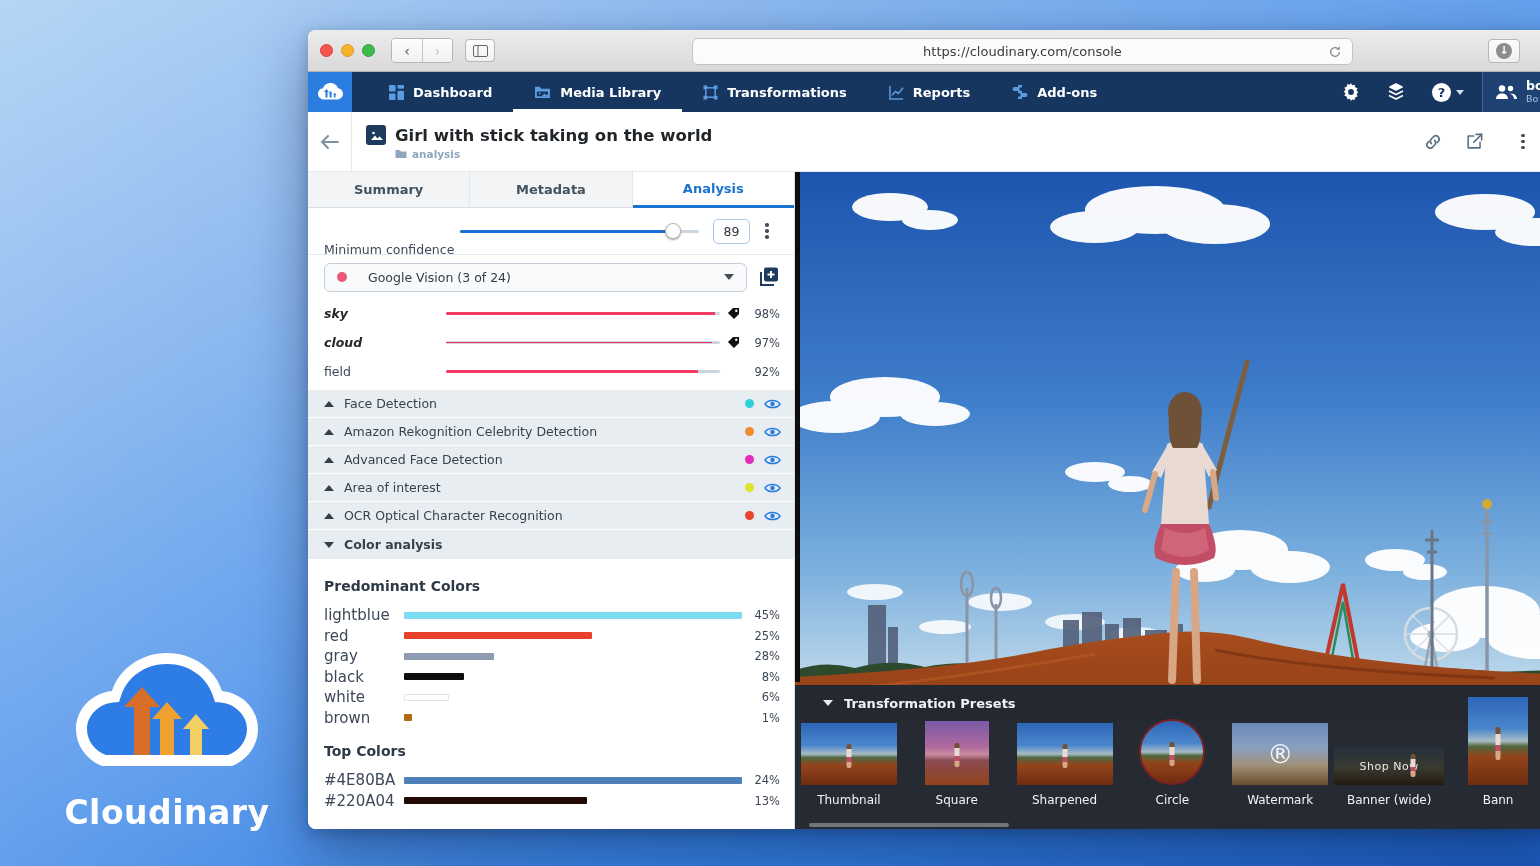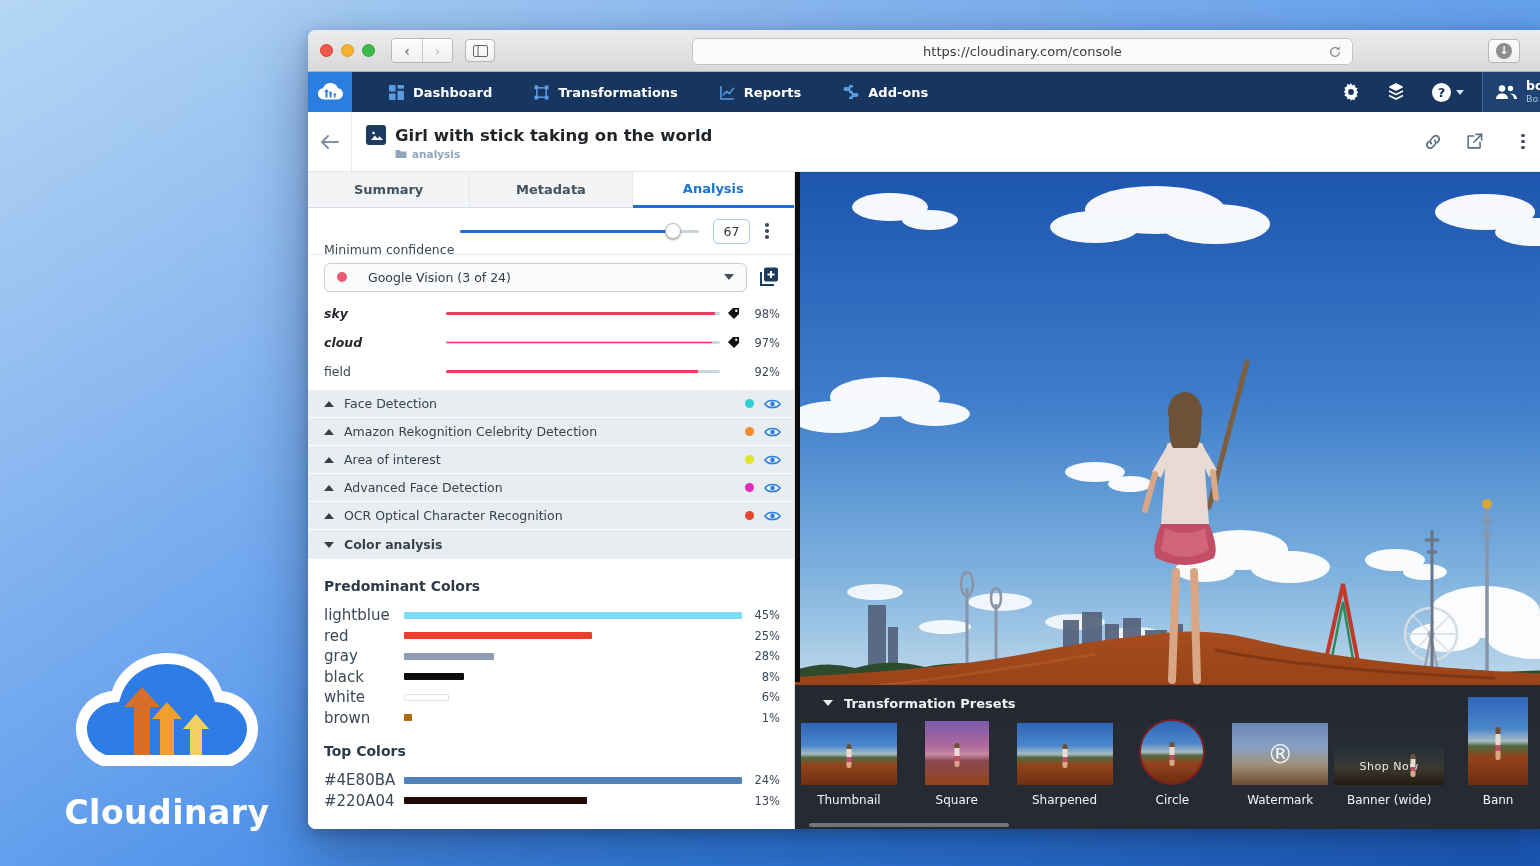--- a/index.html
+++ b/index.html
@@ -214,20 +214,29 @@
     <div class="nav-items">
       <div class="nav-item">
         <svg class="ico" width="15" height="15" viewBox="0 0 16 16" fill="currentColor">
             <rect x="0" y="0" width="7" height="7" rx="1"></rect>
             <rect x="9" y="0" width="7" height="4" rx="1"></rect>
             <rect x="0" y="9" width="7" height="7" rx="1"></rect>
             <rect x="9" y="6" width="7" height="10" rx="1"></rect>
           </svg>
         <span>Dashboard</span>
       </div>
+      <div class="nav-item active">
+        <svg class="ico" width="17" height="14" viewBox="0 0 18 15" fill="currentColor">
+            <path d="M1 2 h5 l2 2 h9 v10 h-16 z"></path>
+            <rect x="3" y="7" width="12" height="5" fill="#16365f" rx="0.5"></rect>
+            <circle cx="6" cy="9" r="1" fill="currentColor"></circle>
+            <path d="M8 12 l3-3 2 2 2-1.5 V12 z" fill="currentColor"></path>
+          </svg>
+        <span>Media Library</span>
+      </div>
       <div class="nav-item">
         <svg class="ico" width="15" height="15" viewBox="0 0 16 16">
             <rect x="3" y="3" width="10" height="10" fill="none" stroke="currentColor" stroke-width="1.6"></rect>
             <rect x="0.5" y="0.5" width="4" height="4" fill="currentColor"></rect>
             <rect x="11.5" y="0.5" width="4" height="4" fill="currentColor"></rect>
             <rect x="0.5" y="11.5" width="4" height="4" fill="currentColor"></rect>
             <rect x="11.5" y="11.5" width="4" height="4" fill="currentColor"></rect>
           </svg>
         <span>Transformations</span>
       </div>
@@ -332,21 +341,21 @@
     </div>
 
 
     <div class="conf-row">
       <span class="conf-label">Minimum confidence</span>
       <div class="slider">
         <div class="slider-fill" style="width: 89%;">
           <span class="slider-handle"></span>
         </div>
       </div>
-      <div class="conf-value">67</div>
+      <div class="conf-value">89</div>
       <span class="kebab">
           <i></i>
           <i></i>
           <i></i>
         </span>
     </div>
 
     <div class="engine-row">
       <div class="engine-select">
         <span class="pink-dot" style="background: rgb(238, 88, 119);"></span>
@@ -414,33 +423,33 @@
       <span class="dot" style="background: rgb(242, 138, 46);"></span>
       <span class="ico">
           <svg width="17" height="12" viewBox="0 0 17 12">
             <path d="M1 6 C4 1.2 13 1.2 16 6 C13 10.8 4 10.8 1 6z" fill="none" stroke="#2a7de1" stroke-width="1.5"></path>
             <circle cx="8.5" cy="6" r="2.2" fill="#2a7de1"></circle>
           </svg>
         </span>
     </div>
     <div class="fold-row">
       <span class="tri-u"></span>
-      <span class="lbl">Area of interest</span>
-      <span class="dot" style="background: rgb(224, 227, 43);"></span>
+      <span class="lbl">Advanced Face Detection</span>
+      <span class="dot" style="background: rgb(227, 43, 189);"></span>
       <span class="ico">
           <svg width="17" height="12" viewBox="0 0 17 12">
             <path d="M1 6 C4 1.2 13 1.2 16 6 C13 10.8 4 10.8 1 6z" fill="none" stroke="#2a7de1" stroke-width="1.5"></path>
             <circle cx="8.5" cy="6" r="2.2" fill="#2a7de1"></circle>
           </svg>
         </span>
     </div>
     <div class="fold-row">
       <span class="tri-u"></span>
-      <span class="lbl">Advanced Face Detection</span>
-      <span class="dot" style="background: rgb(227, 43, 189);"></span>
+      <span class="lbl">Area of interest</span>
+      <span class="dot" style="background: rgb(224, 227, 43);"></span>
       <span class="ico">
           <svg width="17" height="12" viewBox="0 0 17 12">
             <path d="M1 6 C4 1.2 13 1.2 16 6 C13 10.8 4 10.8 1 6z" fill="none" stroke="#2a7de1" stroke-width="1.5"></path>
             <circle cx="8.5" cy="6" r="2.2" fill="#2a7de1"></circle>
           </svg>
         </span>
     </div>
     <div class="fold-row">
       <span class="tri-u"></span>
       <span class="lbl">OCR Optical Character Recognition</span>

